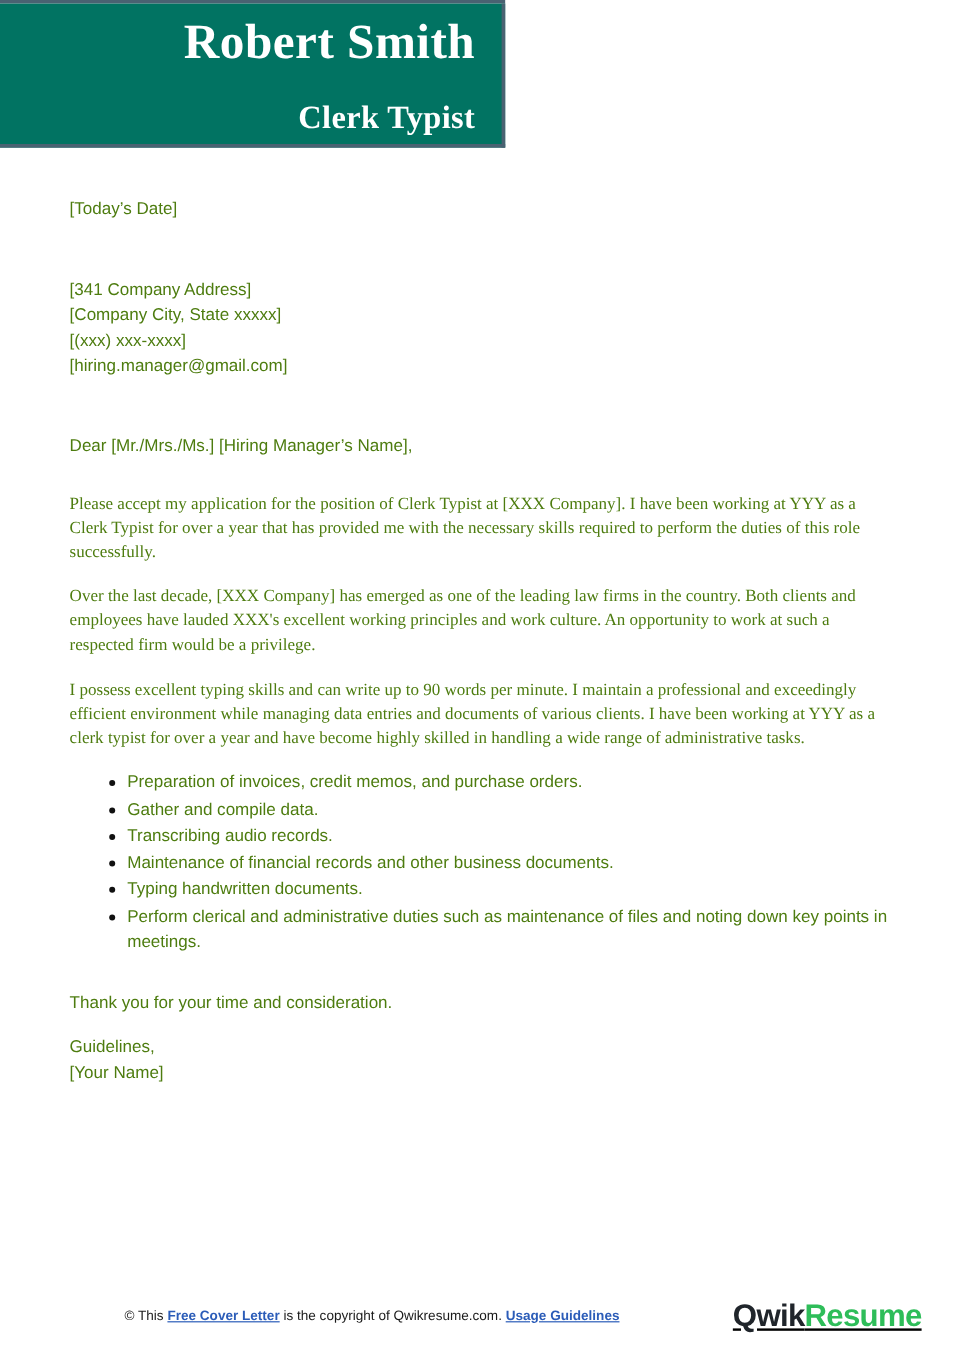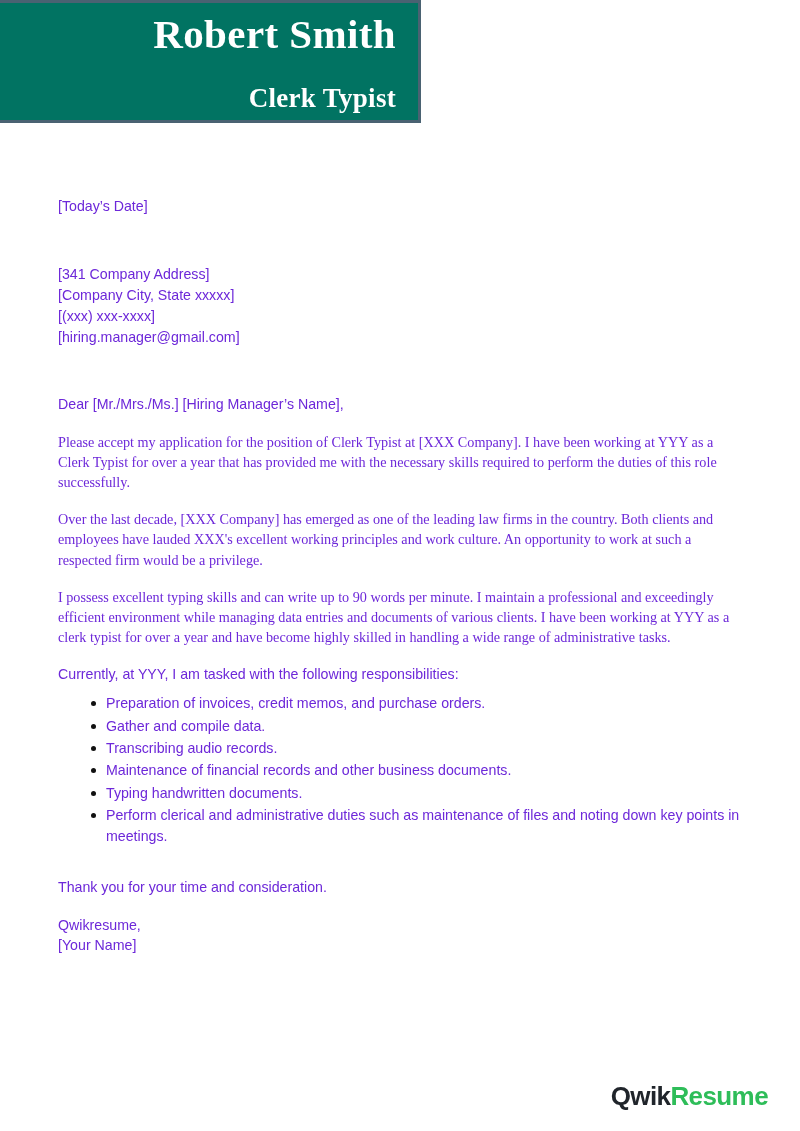--- a/index.html
+++ b/index.html
@@ -61,39 +61,39 @@
     font-weight: bold;
     color: #ffffff;
     line-height: 1.1;
     margin-top: 28px;
     letter-spacing: 0.3px;
     white-space: nowrap;
   }
   
   .letter {
     position: absolute;
-    top: 196px;
+    top: 164px;
     left: 58px;
     width: 690px;
-    color: #6d28d9;
+    color: #4d7c0f;
     font-size: 14.2px;
     line-height: 1.42;
   }
   .date-line {
     margin: 0 0 48px 0;
   }
   .recipient-block {
     margin: 0 0 46px 0;
   }
   .recipient-block div {
     margin: 0;
     line-height: 1.47;
   }
   .salutation {
-    margin: 0 0 18px 0;
+    margin: 0 0 28px 0;
   }
   .para {
     margin: 0 0 17px 0;
     text-align: left;
     font-family: Liberation Serif, serif;
   }
   .list-intro {
     margin: 0 0 9px 0;
   }
   ul.duties {
@@ -151,20 +151,21 @@
     font-weight: bold;
   }
   .brand {
     position: absolute;
     right: 32px;
     top: 6px;
     font-size: 26px;
     font-weight: bold;
     letter-spacing: -0.6px;
     white-space: nowrap;
+    text-decoration: underline;
   }
   .brand .qwik { color: #20252b; }
   .brand .resume { color: #2ebd59; }
 </style>
 </head>
 <body>
 
 <div class="page">
 
   <div class="page-top-rule"></div>
@@ -184,37 +185,37 @@
       <div>[(xxx) xxx-xxxx]</div>
       <div>[hiring.manager@gmail.com]</div>
     </div>
 
     <div class="salutation">Dear [Mr./Mrs./Ms.] [Hiring Manager’s Name],</div>
 
     <p class="para">Please accept my application for the position of Clerk Typist at [XXX Company]. I have been working at YYY as a Clerk Typist for over a year that has provided me with the necessary skills required to perform the duties of this role successfully.</p>
     <p class="para">Over the last decade, [XXX Company] has emerged as one of the leading law firms in the country. Both clients and employees have lauded XXX's excellent working principles and work culture. An opportunity to work at such a respected firm would be a privilege.</p>
     <p class="para">I possess excellent typing skills and can write up to 90 words per minute. I maintain a professional and exceedingly efficient environment while managing data entries and documents of various clients. I have been working at YYY as a clerk typist for over a year and have become highly skilled in handling a wide range of administrative tasks.</p>
 
-    <p class="list-intro">Currently, at YYY, I am tasked with the following responsibilities:</p>
 
     <ul class="duties">
       <li>Preparation of invoices, credit memos, and purchase orders.</li>
       <li>Gather and compile data.</li>
       <li>Transcribing audio records.</li>
       <li>Maintenance of financial records and other business documents.</li>
       <li>Typing handwritten documents.</li>
       <li>Perform clerical and administrative duties such as maintenance of files and noting down key points in meetings.</li>
     </ul>
 
     <p class="thanks">Thank you for your time and consideration.</p>
 
     <div class="signoff">
-      <div>Qwikresume,</div>
+      <div>Guidelines,</div>
       <div>[Your Name]</div>
     </div>
 
   </div>
 
   <div class="footer">
+    <div class="footer-copy"><span>©</span><span> This </span><a href="#">Free Cover Letter</a><span> is the copyright of Qwikresume.com. </span><a href="#">Usage Guidelines</a></div>
     <div class="brand"><span class="qwik">Qwik</span><span class="resume">Resume</span></div>
   </div>
 
 </div>
 
 </body></html>

